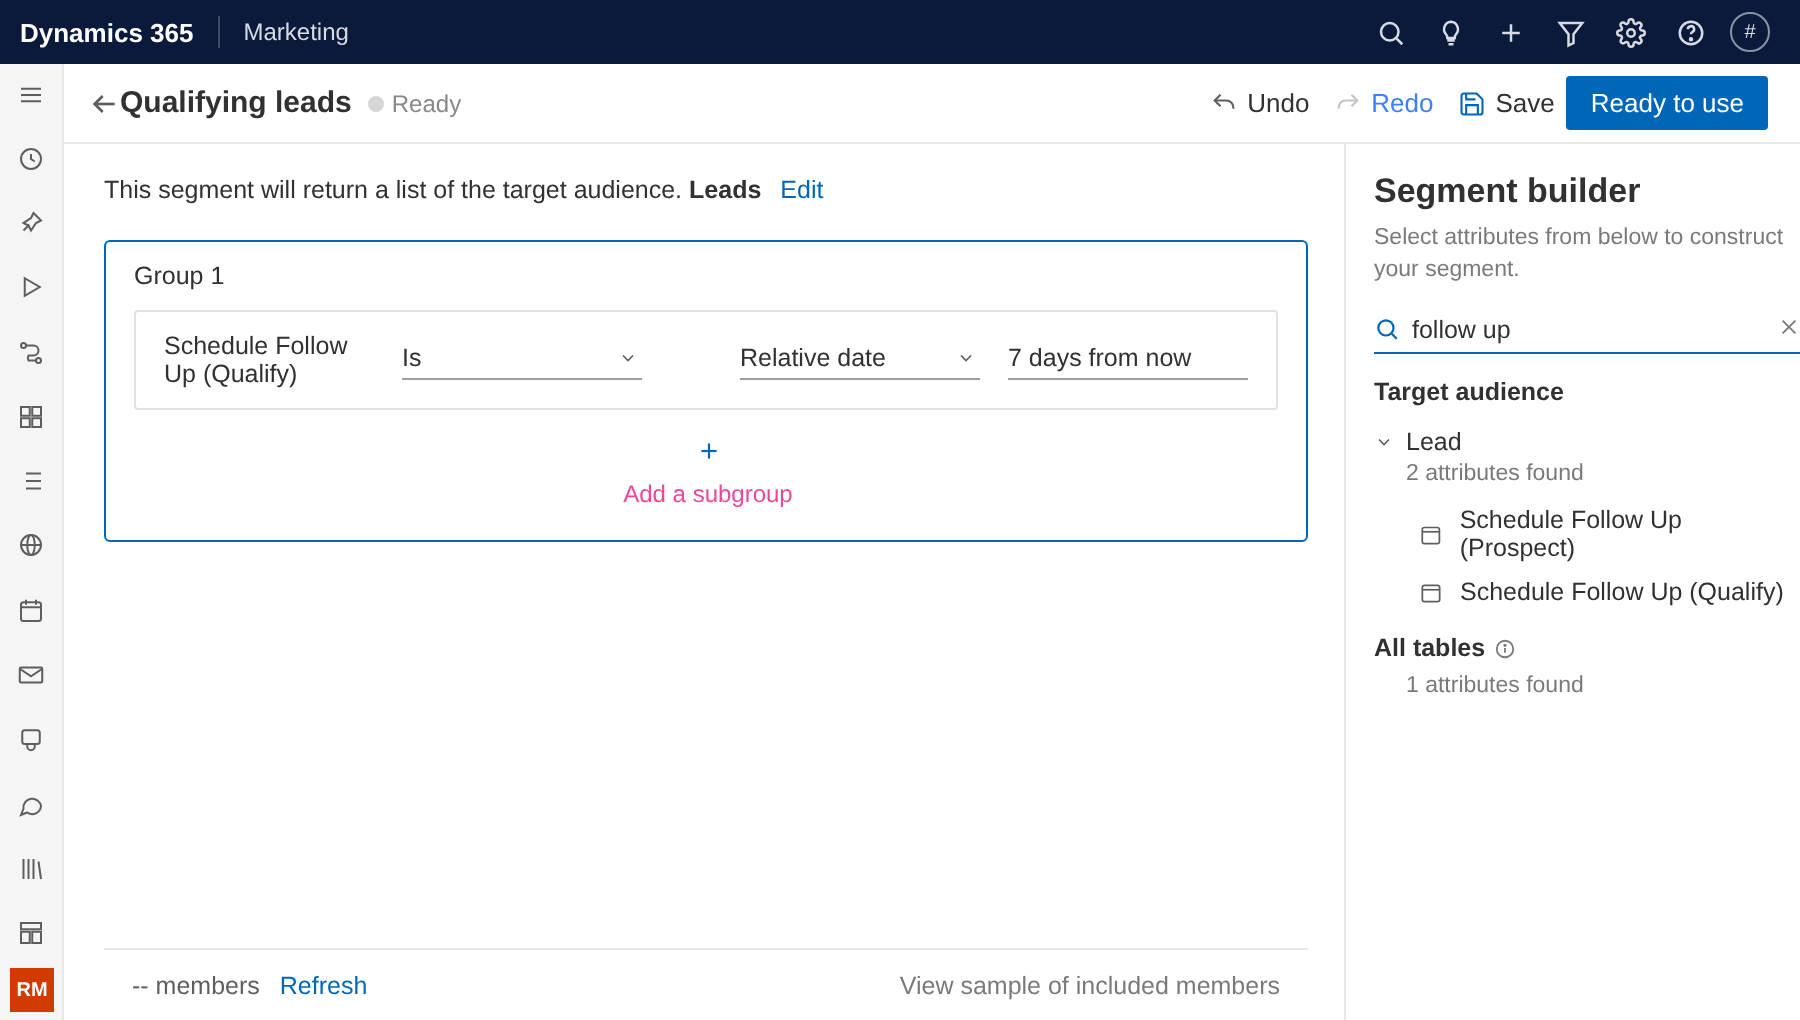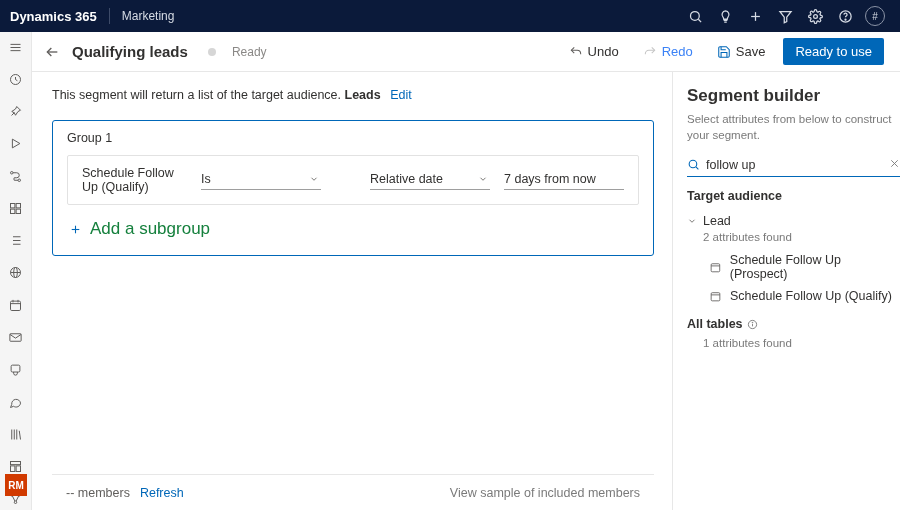--- a/index.html
+++ b/index.html
@@ -11,24 +11,24 @@
   .topbar .module { font-size:12px; color:#d6dbe4; }
   .topbar .spacer { flex:1; }
   .topbar .ticon { width:30px; height:32px; display:flex; align-items:center; justify-content:center; cursor:pointer; color:#d6dbe4; }
   .topbar .ticon svg { width:15px; height:15px; }
   .avatar-ring { width:20px; height:20px; border:1px solid #8a93a6; border-radius:50%; display:flex; align-items:center; justify-content:center; font-size:10px; color:#d6dbe4; }
   
   .shell { display:flex; height:calc(510px - 32px); }
   .rail { width:32px; background:#f5f5f5; border-right:1px solid #e7e7e7; display:flex; flex-direction:column; align-items:center; padding-top:4px; gap:10px; position:relative; }
   .rail .ritem { width:32px; height:24px; display:flex; align-items:center; justify-content:center; color:#605e5c; cursor:pointer; }
   .rail .ritem svg { width:15px; height:15px; stroke:#605e5c; }
-  .rail .bottom-avatar { position:absolute; bottom:14px; left:5px; width:22px; height:22px; background:#d13a00; color:#fff; font-size:10px; font-weight:600; display:flex; align-items:center; justify-content:center; }
+  .rail .bottom-avatar { position:absolute; bottom:4px; left:5px; width:22px; height:22px; background:#d13a00; color:#fff; font-size:10px; font-weight:600; display:flex; align-items:center; justify-content:center; }
   .workspace { flex:1; display:flex; flex-direction:column; min-width:0; }
   
-  .pageheader { height:40px; border-bottom:1px solid #e7e7e7; display:flex; align-items:center; padding:0 16px 0 12px; gap:12px; }
+  .pageheader { height:40px; border-bottom:1px solid #e7e7e7; display:flex; align-items:center; padding:0 16px 0 12px; }
   .back { color:#605e5c; cursor:pointer; display:flex; }
   .ptitle { font-weight:600; font-size:15px; }
   .status-dot { width:8px; height:8px; border-radius:50%; background:#d6d6d6; margin-left:8px; margin-right:4px; }
   .status-text { color:#8a8886; font-size:12px; }
   .pageheader .spacer { flex:1; }
   .hdr-btn { display:flex; align-items:center; gap:5px; font-size:13px; color:#323130; padding:4px 6px; cursor:pointer; }
   .hdr-btn.disabled { color:#3b82f6; cursor:default; }
   .hdr-btn svg { width:14px; height:14px; }
   .primary { background:#0067b8; color:#fff; padding:6px 12px; font-size:13px; border-radius:2px; cursor:pointer; }
   
@@ -40,21 +40,21 @@
   .intro .edit { color:#0067b8; margin-left:6px; cursor:pointer; }
   
   .group { margin-top:18px; border:1.5px solid #0067b8; border-radius:3px; padding:10px 14px 16px 14px; }
   .group-title { font-size:12.5px; color:#323130; margin-bottom:10px; }
   .condrow { border:1px solid #e2e2e2; border-radius:2px; display:flex; align-items:center; padding:10px 14px; gap:14px; }
   .attrlabel { font-size:12.5px; }
   .fauxselect { flex:0 0 120px; position:relative; font-size:12.5px; color:#323130; border-bottom:1px solid #9e9e9e; padding:2px 16px 3px 0; cursor:pointer; }
   .fauxselect.wide { flex:0 0 120px;margin-left:35px; }
   .fauxselect .chev { position:absolute; right:2px; top:4px; }
   .valcell { flex:0 0 120px; font-size:12.5px; border-bottom:1px solid #9e9e9e; padding:2px 0 3px 0; }
-  .addsub { margin-top:14px; display:flex; align-items:center; gap:8px; font-size:17px; color:#15803d; cursor:pointer; padding-left:2px; }
+  .addsub { margin-top:14px; display:flex; align-items:center; gap:8px; font-size:12px; color:#ec4899; cursor:pointer; padding-left:2px;flex-direction:column; }
   .addsub svg { width:13px; height:13px; stroke:#0067b8; }
   
   .footer { height:36px; border-top:1px solid #e7e7e7; display:flex; align-items:center; padding:0 14px; font-size:12.5px; color:#605e5c; }
   .footer .refresh { color:#0067b8; margin-left:10px; cursor:pointer; }
   .footer .spacer { flex:1; }
   
   .rp-title { font-size:17px; font-weight:600; margin-bottom:6px; }
   .rp-hint { font-size:11.5px; color:#7a7a7a; line-height:1.35; margin-bottom:12px; }
   .searchbox { position:relative; border-bottom:1px solid #0067b8; display:flex; align-items:center; padding:2px 0 4px 0; margin-bottom:12px; }
   .searchbox svg.mag { width:13px; height:13px; stroke:#0067b8; margin-right:6px; }

